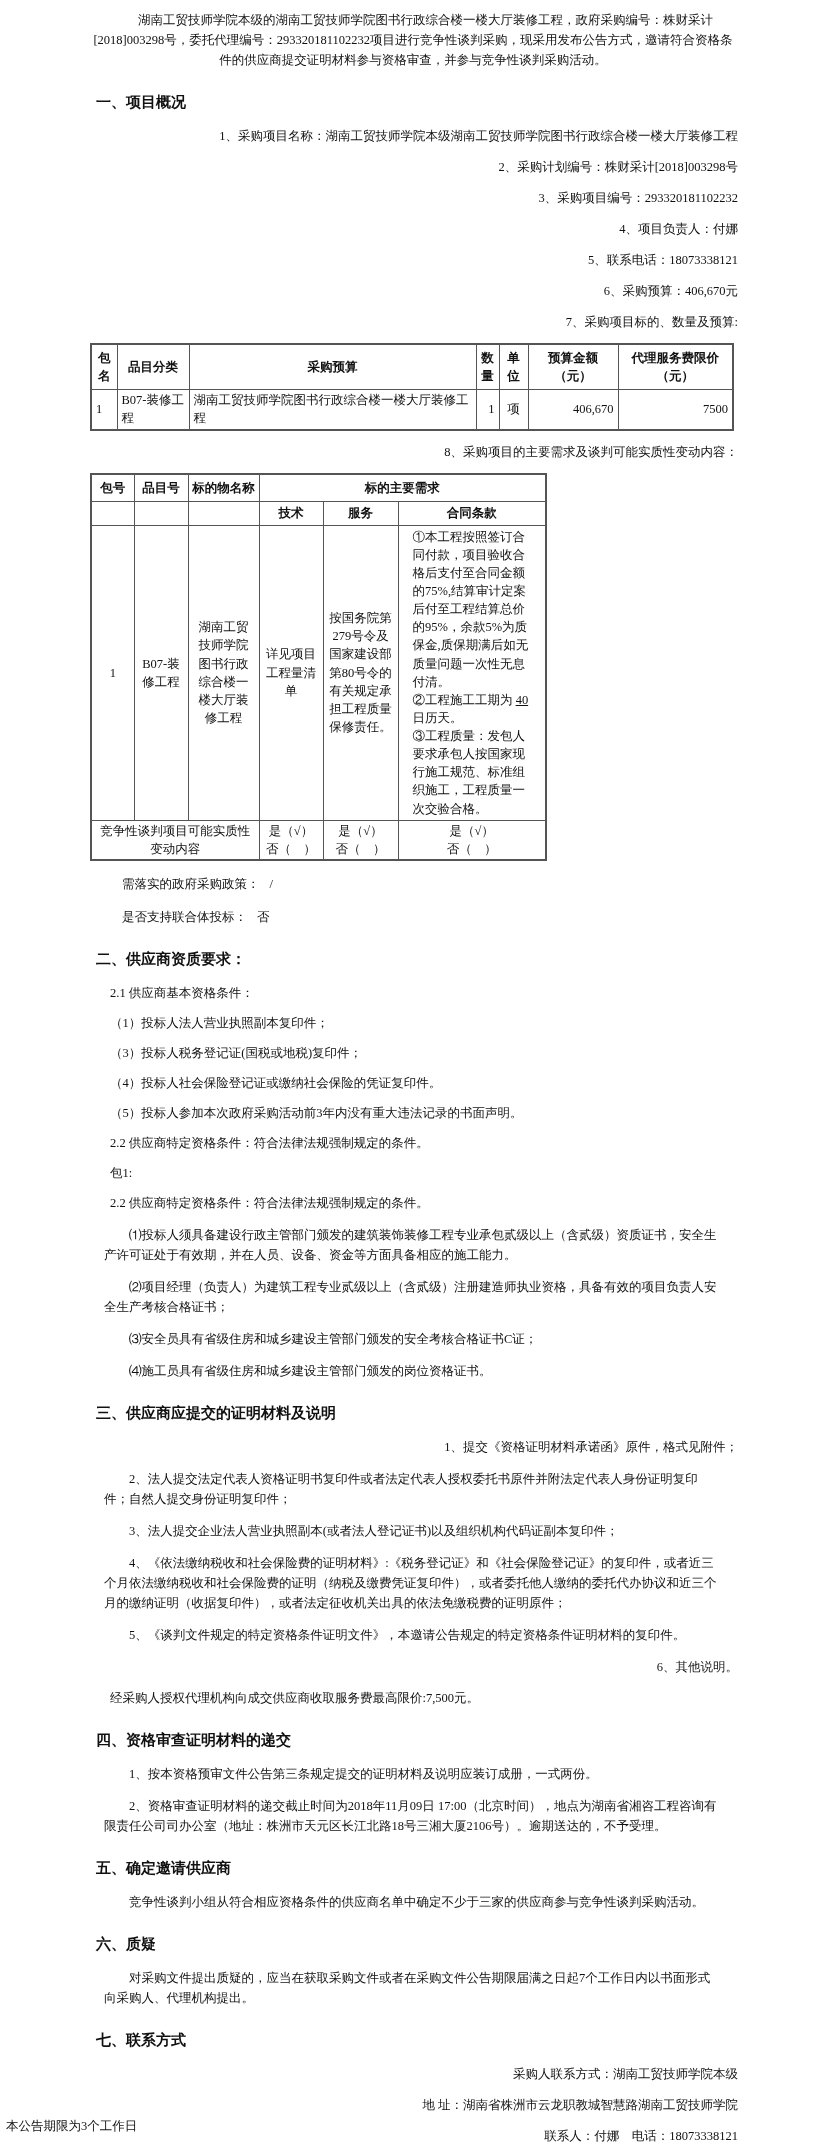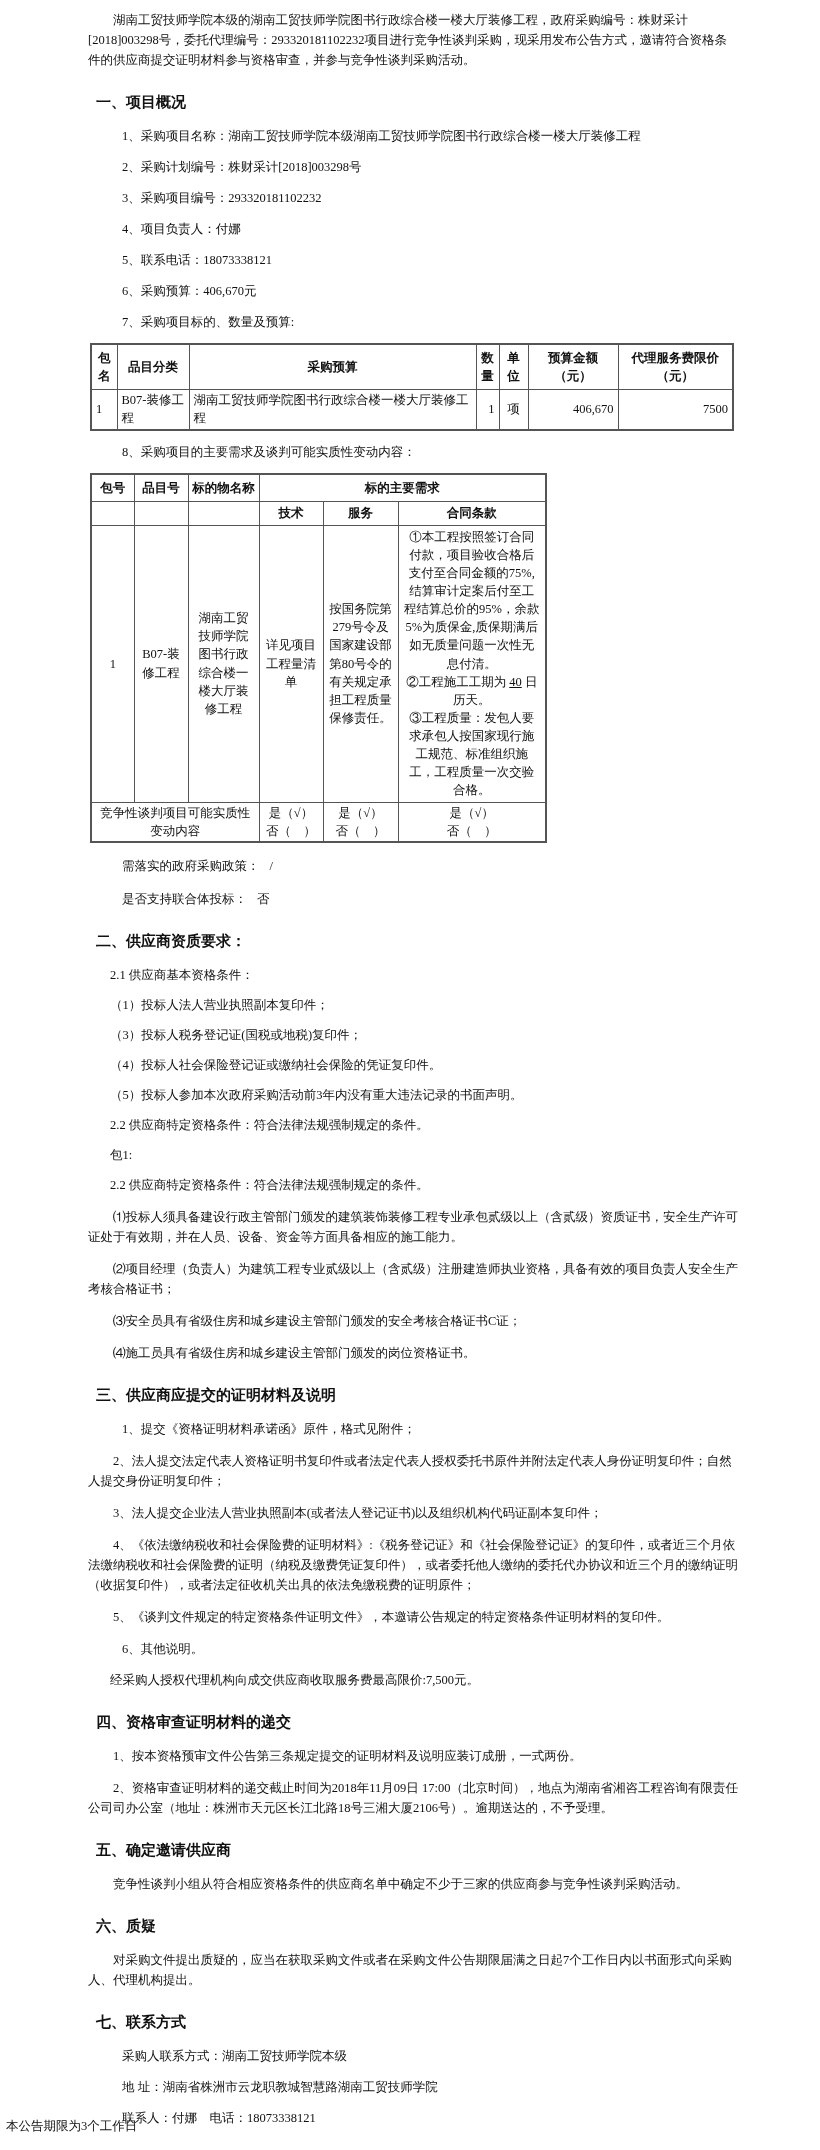--- a/index.html
+++ b/index.html
@@ -13,52 +13,52 @@
   .page {
     position: relative;
     width: 820px;
     height: 2150px;
     margin: 0;
     background: #ffffff;
     overflow: hidden;
   }
   .content { padding: 8px 82px 0 88px; }
 
-  .intro { text-indent: 2em; margin-top: 2px; }
+  .intro { text-indent: 2em; margin-top: 2px; text-align: center; }
 
   .sec {
     font-family: "Liberation Sans", "DejaVu Sans", sans-serif;
     font-size: 15px;
     font-weight: bold;
     margin: 20px 8px 12px;
   }
-  .item  { margin: 11px 0; padding-left: 34px; }
+  .item  { margin: 11px 0; padding-left: 34px; text-align: right; }
   .item2 { margin: 10px 0; padding-left: 22px; }
-  .para  { margin: 12px 0; text-indent: 2em; }
+  .para  { margin: 12px 16px; text-indent: 2em; }
 
   table.tbl {
     border-collapse: collapse;
     border: 2px solid #555;
     font-size: 12.5px;
     margin: 10px 0 6px 2px;
     table-layout: fixed;
   }
   table.tbl td, table.tbl th {
     border: 1px solid #555;
     padding: 1px 4px;
     line-height: 1.45;
     vertical-align: middle;
     word-break: break-all;
   }
   table.tbl th { font-weight: bold; text-align: center; padding: 4px 2px; }
   .ta-c { text-align: center; }
   .ta-r { text-align: right; }
   .ta-l { text-align: left; }
   .t2 td { text-align: center; }
-  .t2 td.contract-cell { text-align: center; vertical-align: top; padding: 2px 5px; }
+  .t2 td.contract-cell { text-align: left; vertical-align: top; padding: 2px 14px; }
   .t2 .empty-head { height: 24px; font-weight: bold; text-align: center; }
   .yesno { line-height: 1.35; padding: 2px 0; }
   .u { text-decoration: underline; }
 
   .gap-line { margin: 13px 0; padding-left: 34px; }
   .gap-line .val { margin-left: 10px; }
   .footer {
     position: absolute; left: 6px; bottom: 14px;
     font-size: 12.5px;
   }

